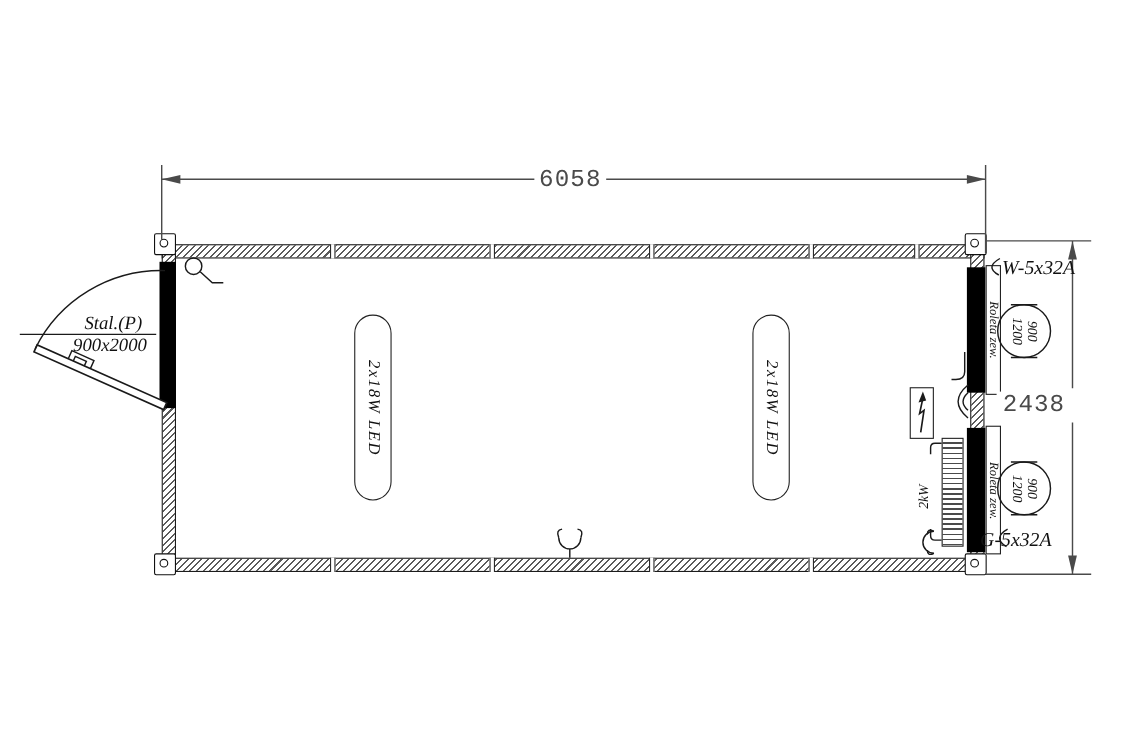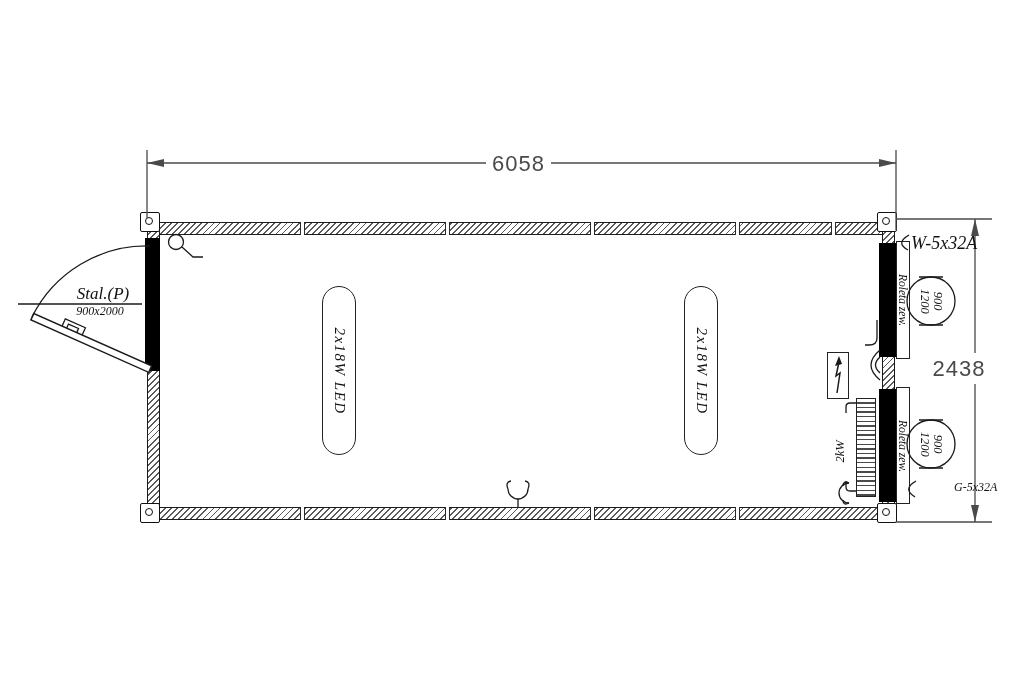--- a/index.html
+++ b/index.html
@@ -21,21 +21,21 @@
                white-space:nowrap;font-style:italic;font-size:15px;letter-spacing:1.5px;color:#111;}
   .roleta{position:absolute;width:14px;background:#fff;border:1.3px solid #222;box-sizing:border-box;}
   .roleta .rot{position:absolute;left:50%;top:50%;transform:translate(-50%,-50%) rotate(90deg);
                white-space:nowrap;font-style:italic;font-size:11.5px;color:#111;}
   .balloon-text{position:absolute;width:60px;text-align:center;transform:rotate(90deg);
                 font-style:italic;font-size:12.5px;line-height:1.05;color:#111;}
   .panelbox{position:absolute;left:827px;top:352px;width:22px;height:47px;border:1.6px solid #222;
             background:#fff;box-sizing:border-box;}
   .radiator{position:absolute;left:856px;top:398px;width:20px;height:99px;border:1.5px solid #222;
             box-sizing:border-box;background:repeating-linear-gradient(to bottom,#ffffff 0 3.2px,#4a4a4a 3.2px 4.6px);}
-  .dimtext{position:absolute;font-family:Liberation Sans, sans-serif;color:#4a4a4a;font-size:22px;
+  .dimtext{position:absolute;font-family:Liberation Mono, monospace;color:#4a4a4a;font-size:22px;
            letter-spacing:1px;text-align:center;background:#fff;}
   .cadlabel{position:absolute;font-style:italic;color:#111;white-space:nowrap;}
   .bold{font-weight:400;}
   svg{position:absolute;left:0;top:0;}
 </style>
 </head>
 <body>
 
 <div id="canvas">
 
@@ -162,27 +162,27 @@
         <path d="M896,522 H992"></path>
         <path d="M975,219 V353"></path>
         <path d="M975,384 V522"></path>
         <polygon points="975,219 971,236 979,236" fill="#4a4a4a" stroke="none"></polygon>
         <polygon points="975,522 971,505 979,505" fill="#4a4a4a" stroke="none"></polygon>
       </g>
     </g>
   </svg>
 
   <div class="dimtext" style="left:486px;top:151px;width:65px;">6058</div>
-  <div class="dimtext" style="left:925px;top:356px;width:68px;">2438</div>
+  <div class="dimtext" style="left:906px;top:356px;width:68px;">2438</div>
 
   <div class="cadlabel bold" style="left:43px;top:284px;width:120px;text-align:center;font-size:17px;">Stal.(P)</div>
-  <div class="cadlabel bold" style="left:40px;top:304px;width:120px;text-align:center;font-size:12px;">900x2000</div>
+  <div class="cadlabel bold" style="left:40px;top:304px;width:120px;text-align:center;font-size:17px;">900x2000</div>
 
   <div class="cadlabel" style="left:911px;top:233px;font-size:18px;">W-5x32A</div>
-  <div class="cadlabel" style="left:954px;top:480px;font-size:12px;">G-5x32A</div>
+  <div class="cadlabel" style="left:891px;top:480px;font-size:18px;">G-5x32A</div>
 
   <div class="cadlabel" style="left:822px;top:444px;width:36px;text-align:center;font-size:12.5px;transform:rotate(-90deg);">2kW</div>
 
   <div class="balloon-text" style="left:901px;top:288px;">
     <div>900</div>
     <div>1200</div>
   </div>
   <div class="balloon-text" style="left:901px;top:431px;">
     <div>900</div>
     <div>1200</div>

